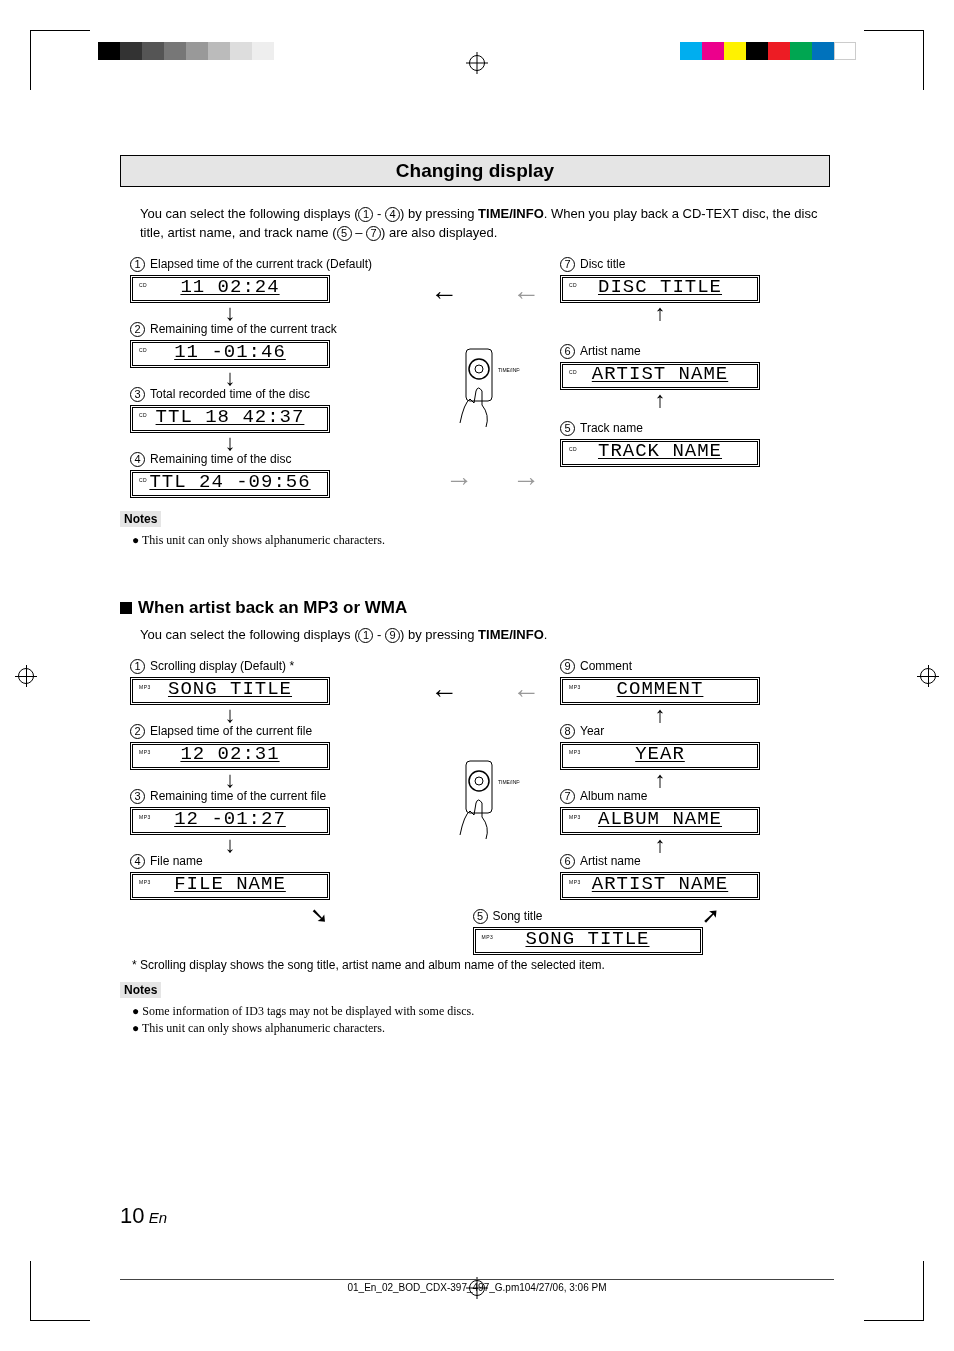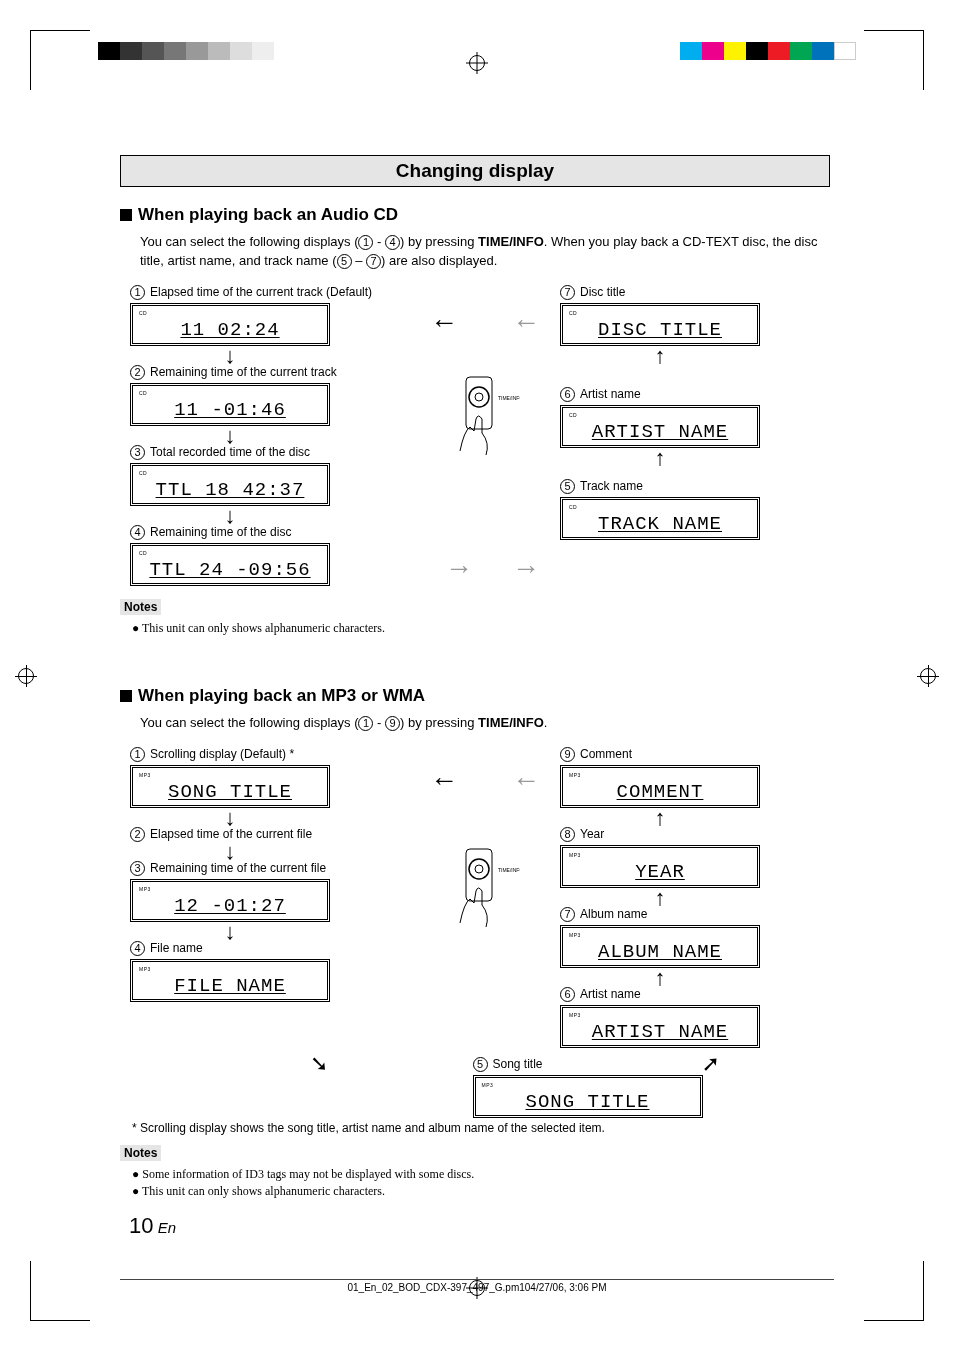--- a/index.html
+++ b/index.html
@@ -50,21 +50,21 @@
   b{font-weight:bold;}
   .circled{display:inline-block;border:1px solid #000;border-radius:50%;
     width:15px;height:15px;line-height:13px;text-align:center;font-size:11px;
     vertical-align:middle;}
   
   .diagram{position:relative;margin-left:10px;}
   .disp-row{display:flex;align-items:center;margin:2px 0 3px 0;font-size:12px;}
   .disp-row .circled{margin-right:5px;}
   .display-box{
     border:3px double #000;
-    width:200px;height:43px;position:relative;margin:1px 0 3px 0;
+    width:200px;height:28px;position:relative;margin:1px 0 3px 0;
     display:flex;align-items:flex-end;justify-content:center;
     padding-bottom:2px;
   }
   .display-box .tag{position:absolute;left:6px;top:4px;font-size:5px;letter-spacing:0.5px;}
   .display-box .txt{
     font-family:"Courier New",monospace;font-size:19px;
     letter-spacing:1px;text-decoration:underline;
     text-underline-offset:2px;
   }
   .display-box.mid{
@@ -81,21 +81,21 @@
   
   .remote{position:absolute;left:50%;transform:translateX(-50%);width:80px;}
   .remote svg{width:80px;height:90px;}
   .barrow{position:absolute;font-size:28px;color:#000;}
   .barrow-gray{position:absolute;font-size:28px;color:#999;}
   .notes-label{background:var(--lightgray);display:inline-block;padding:1px 4px;font-size:12px;font-weight:bold;margin:10px 13px 4px 0;}
   ul.notes{margin:2px 0 14px 12px;padding:0;list-style:none;font-family:Georgia,"Times New Roman",serif;font-size:12px;}
   ul.notes li::before{content:"● ";}
   ul.notes li{margin:2px 0;}
   .footnote{font-size:12px;margin:0 0 0 12px;}
-  .page-num{position:absolute;left:120px;bottom:112px;font-size:15px;margin-left:9px;}
+  .page-num{position:absolute;left:120px;bottom:122px;font-size:15px;}
   .page-num .big{font-size:22px;}
   .page-num .it{font-style:italic;}
   .slug{position:absolute;bottom:58px;left:120px;right:120px;
     font-size:10px;color:#000;display:flex;justify-content:center;
     border-top:0.5px solid #444;padding-top:2px;}
   .rightcol .arrow-up{font-size:22px;text-align:center;width:200px;line-height:14px;margin:2px 0;}
 </style>
 </head>
 <body>
 
@@ -143,23 +143,20 @@
   <div class="sw" style="background:var(--green)"></div>
   <div class="sw" style="background:var(--blue)"></div>
   <div class="sw" style="background:#fff;border:0.5px solid #ccc"></div>
 </div>
 
 <div class="page">
 
   <div class="section-bar">Changing display</div>
 
   
-  <div class="sub">
-    <span class="sq"></span><span>When playing back an Audio CD</span>
-  </div>
   <div class="para">
     <span>You can select the following displays (</span><span class="circled">1</span><span> - </span><span class="circled">4</span><span>) by pressing </span><b>TIME/INFO</b><span>. When you play back a CD-TEXT disc, the disc title, artist name, and track name (</span><span class="circled">5</span><span> – </span><span class="circled">7</span><span>) are also displayed.</span>
   </div>
 
   <div class="diagram">
     <div class="cols2">
       <div class="leftcol">
         <div class="disp-row">
             <span class="circled">1</span>
             <span>Elapsed time of the current track (Default)</span>
@@ -253,21 +250,21 @@
 
   <div class="notes-label">Notes</div>
   <ul class="notes">
     <li>This unit can only shows alphanumeric characters.</li>
   </ul>
 
   <div style="height:26px"></div>
 
   
   <div class="sub">
-    <span class="sq"></span><span>When playing back an MP3 or WMA</span>
+    <span class="sq"></span><span>When artist back an MP3 or WMA</span>
   </div>
   <div class="para">
     <span>You can select the following displays (</span><span class="circled">1</span><span> - </span><span class="circled">9</span><span>) by pressing </span><b>TIME/INFO</b><span>.</span>
   </div>
 
   <div class="diagram">
     <div class="cols2">
       <div class="leftcol">
         <div class="disp-row">
             <span class="circled">1</span>
@@ -275,20 +272,24 @@
           </div>
         <div class="display-box">
             <span class="tag">MP3</span>
             <span class="txt">SONG TITLE</span>
           </div>
         <div class="arrow-down">↓</div>
 
         <div class="disp-row">
             <span class="circled">2</span>
             <span>Elapsed time of the current file</span>
+          </div>
+        <div class="display-box">
+            <span class="tag">MP3</span>
+            <span class="txt"> 12   02:31</span>
           </div>
         <div class="arrow-down">↓</div>
 
         <div class="disp-row">
             <span class="circled">3</span>
             <span>Remaining time of the current file</span>
           </div>
         <div class="display-box">
             <span class="tag">MP3</span>
             <span class="txt"> 12  -01:27</span>

